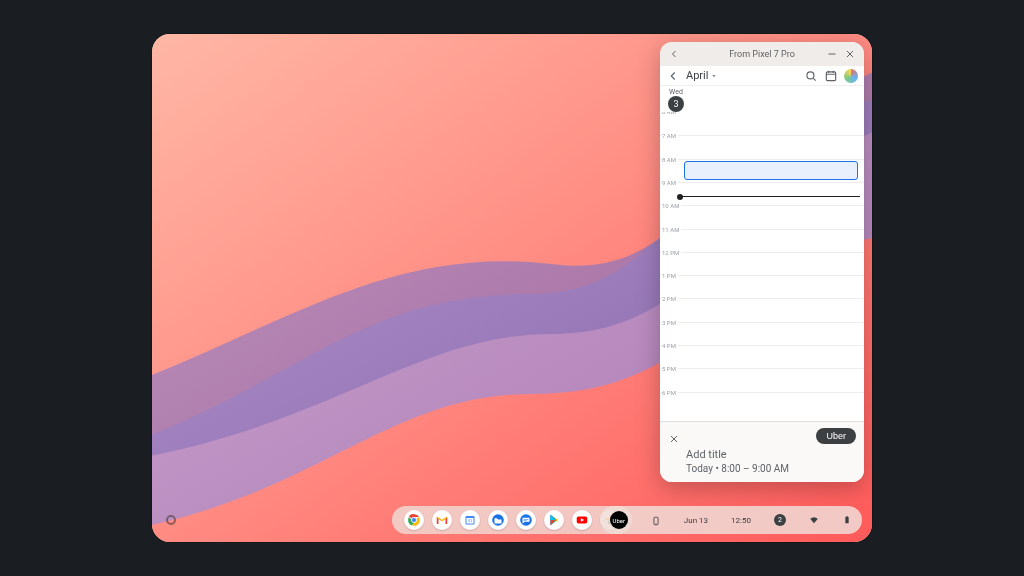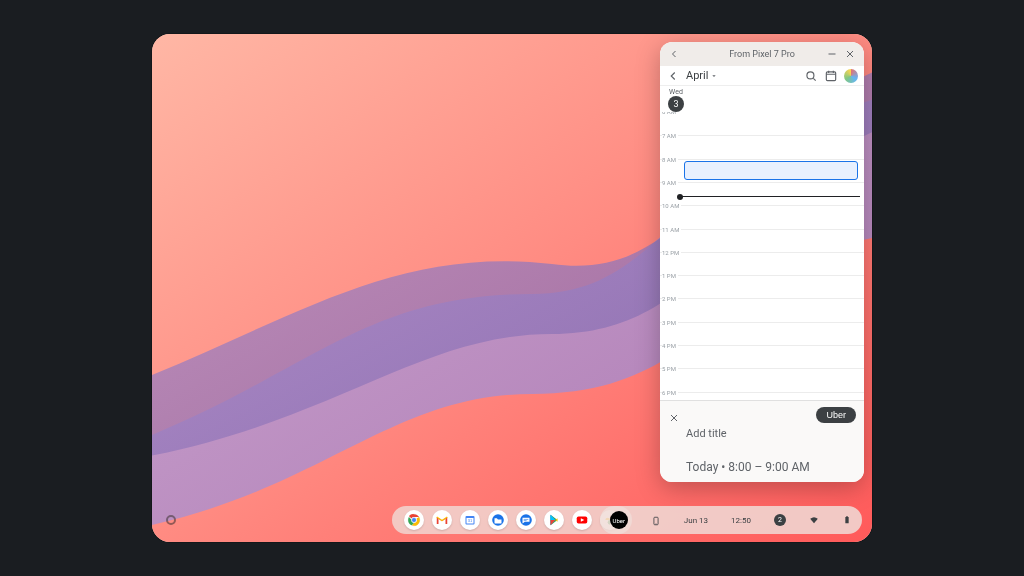--- a/index.html
+++ b/index.html
@@ -102,21 +102,21 @@
     background: #faf9f8;
     padding: 6px 8px 8px 8px;
   }
   .cal-footer .row1 { display:flex; align-items:center; gap:6px; margin-bottom:4px;}
   .close-x { width:12px; height:12px; color:#5f6368;}
   .save-btn {
     background:#3c4043; color:#fff; border:none;
     font-size:9px; padding:3px 10px; border-radius: 10px;
   }
   .add-title { font-size: 11px; color:#5f6368; margin-left: 18px; }
-  .event-time { font-size: 12px; color:#5f6368; margin-left: 18px; margin-top:20px;}
+  .event-time { font-size: 10px; color:#5f6368; margin-left: 18px; margin-top:2px;}
 
   
   .shelf {
     position: absolute;
     left: 10px; right: 10px; bottom: 8px;
     height: 28px;
   }
   .launcher-dot {
     position: absolute; left: 4px; top: 50%; transform: translateY(-50%);
     width: 10px; height: 10px; border-radius: 50%;

